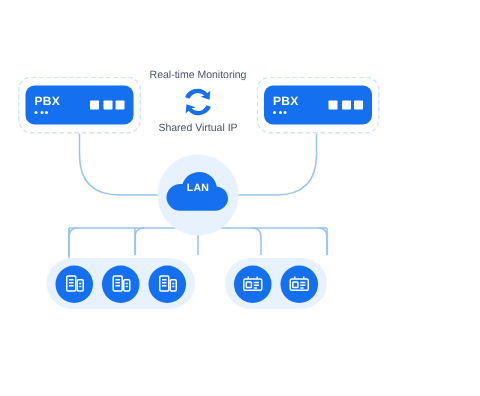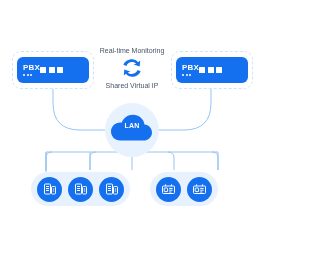--- a/index.html
+++ b/index.html
@@ -44,20 +44,21 @@
   .pbx-frame.right { left: 171px; top: 51px; }
 
   .pbx-body {
     box-sizing: border-box;
     width: 72px;
     height: 26px;
     border-radius: 6px;
     background: #1570ef;
     display: flex;
     align-items: center;
+    justify-content: space-between;
     padding: 0 6px;
   }
   .pbx-text-col {
     display: flex;
     flex-direction: column;
     align-items: flex-start;
     gap: 2px;
   }
   .pbx-label {
     color: #ffffff;

